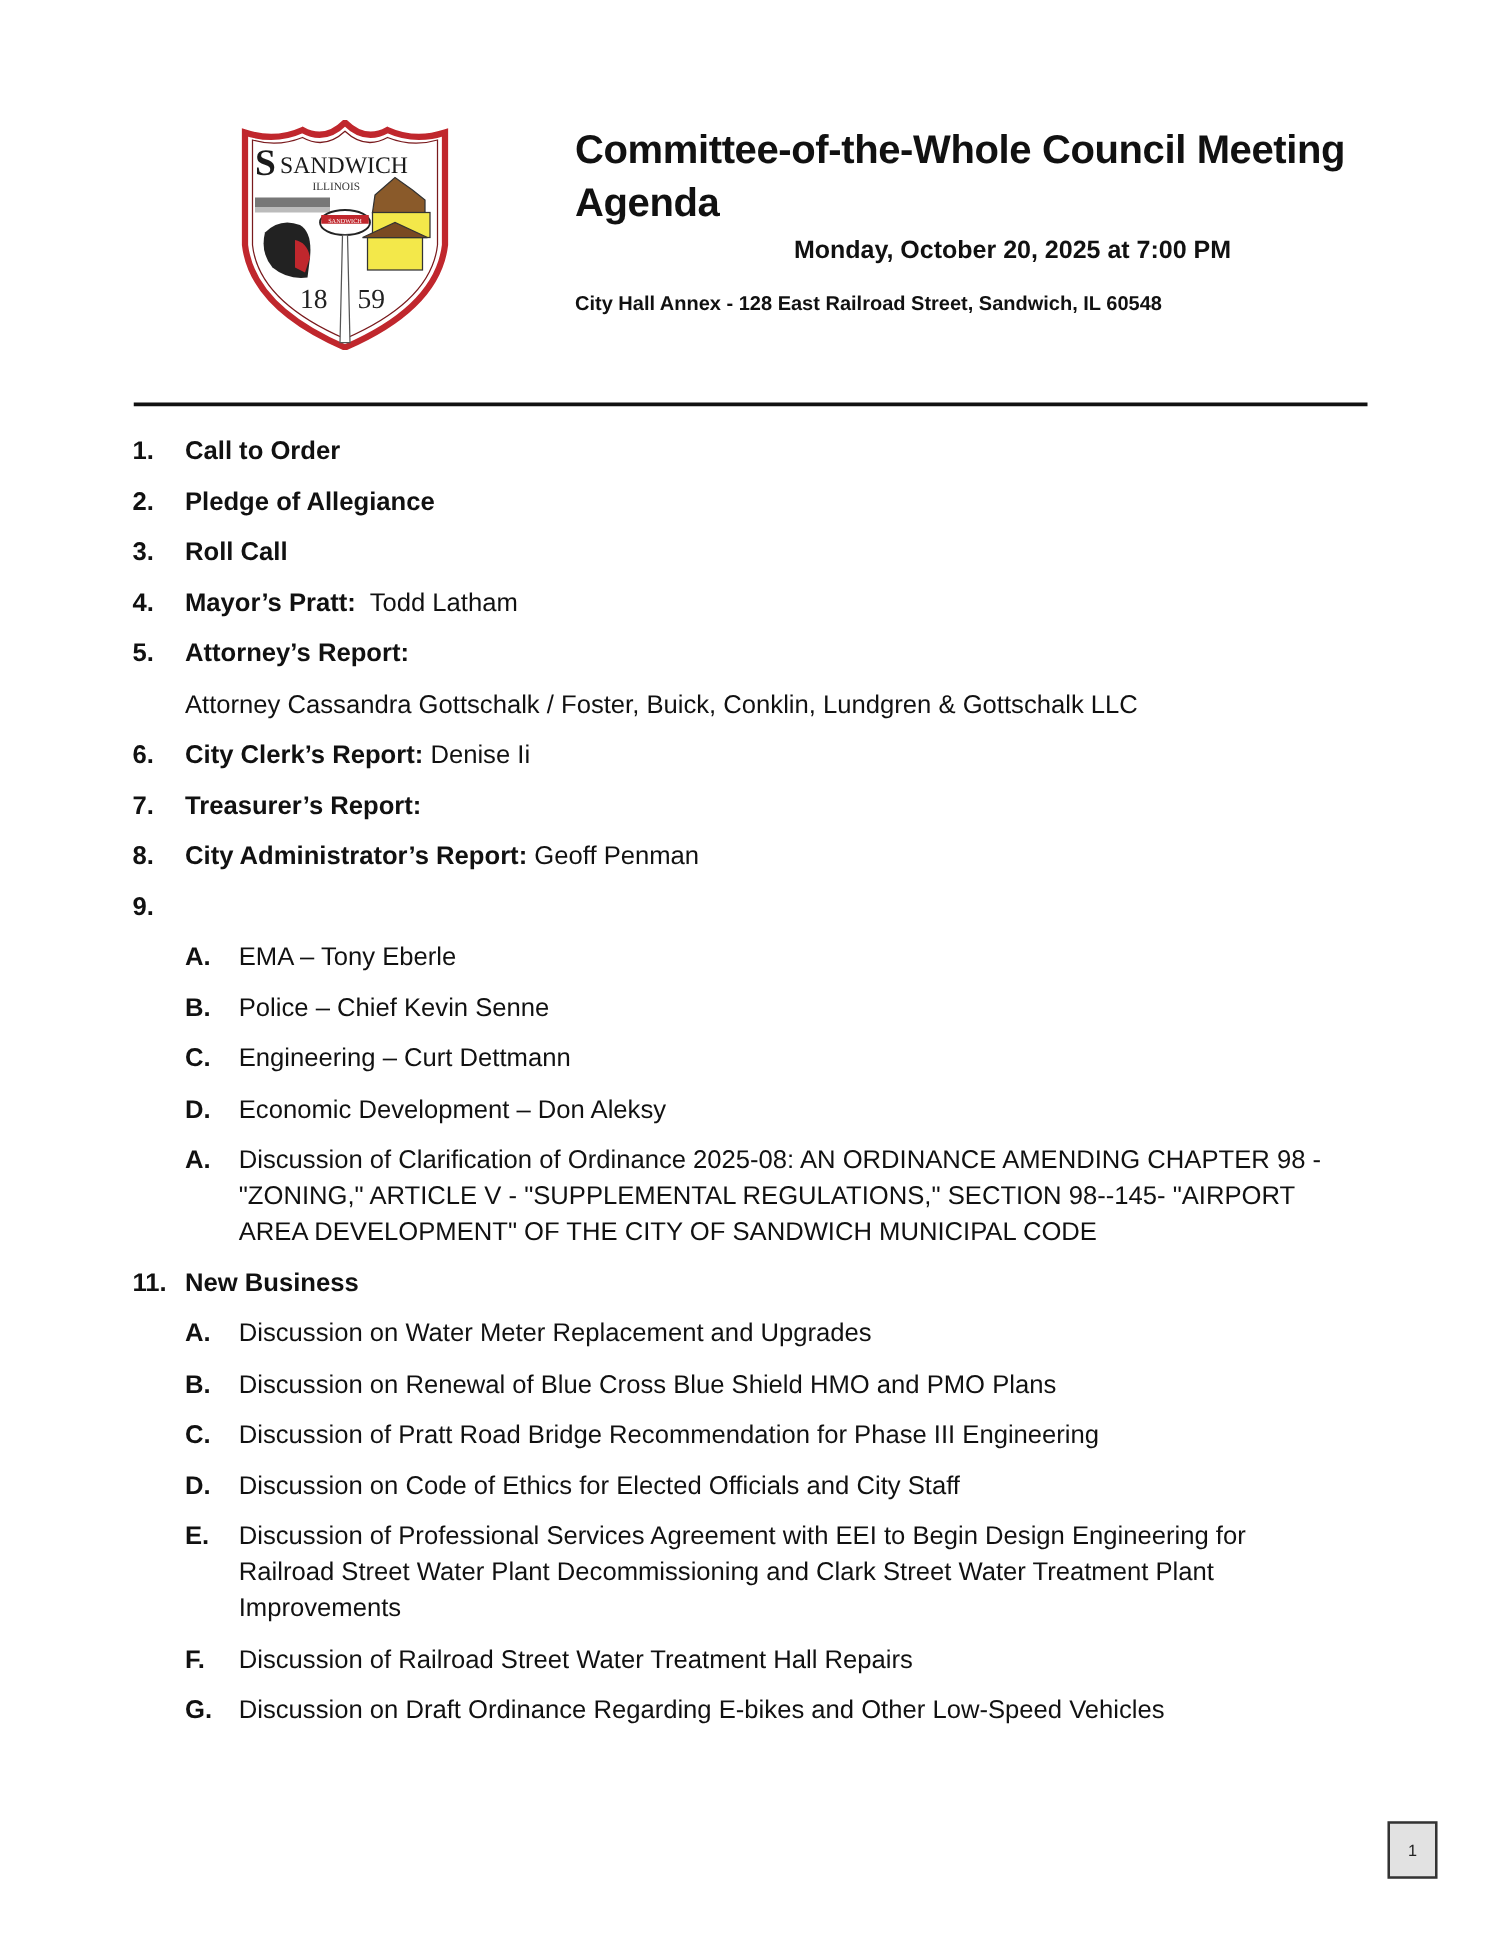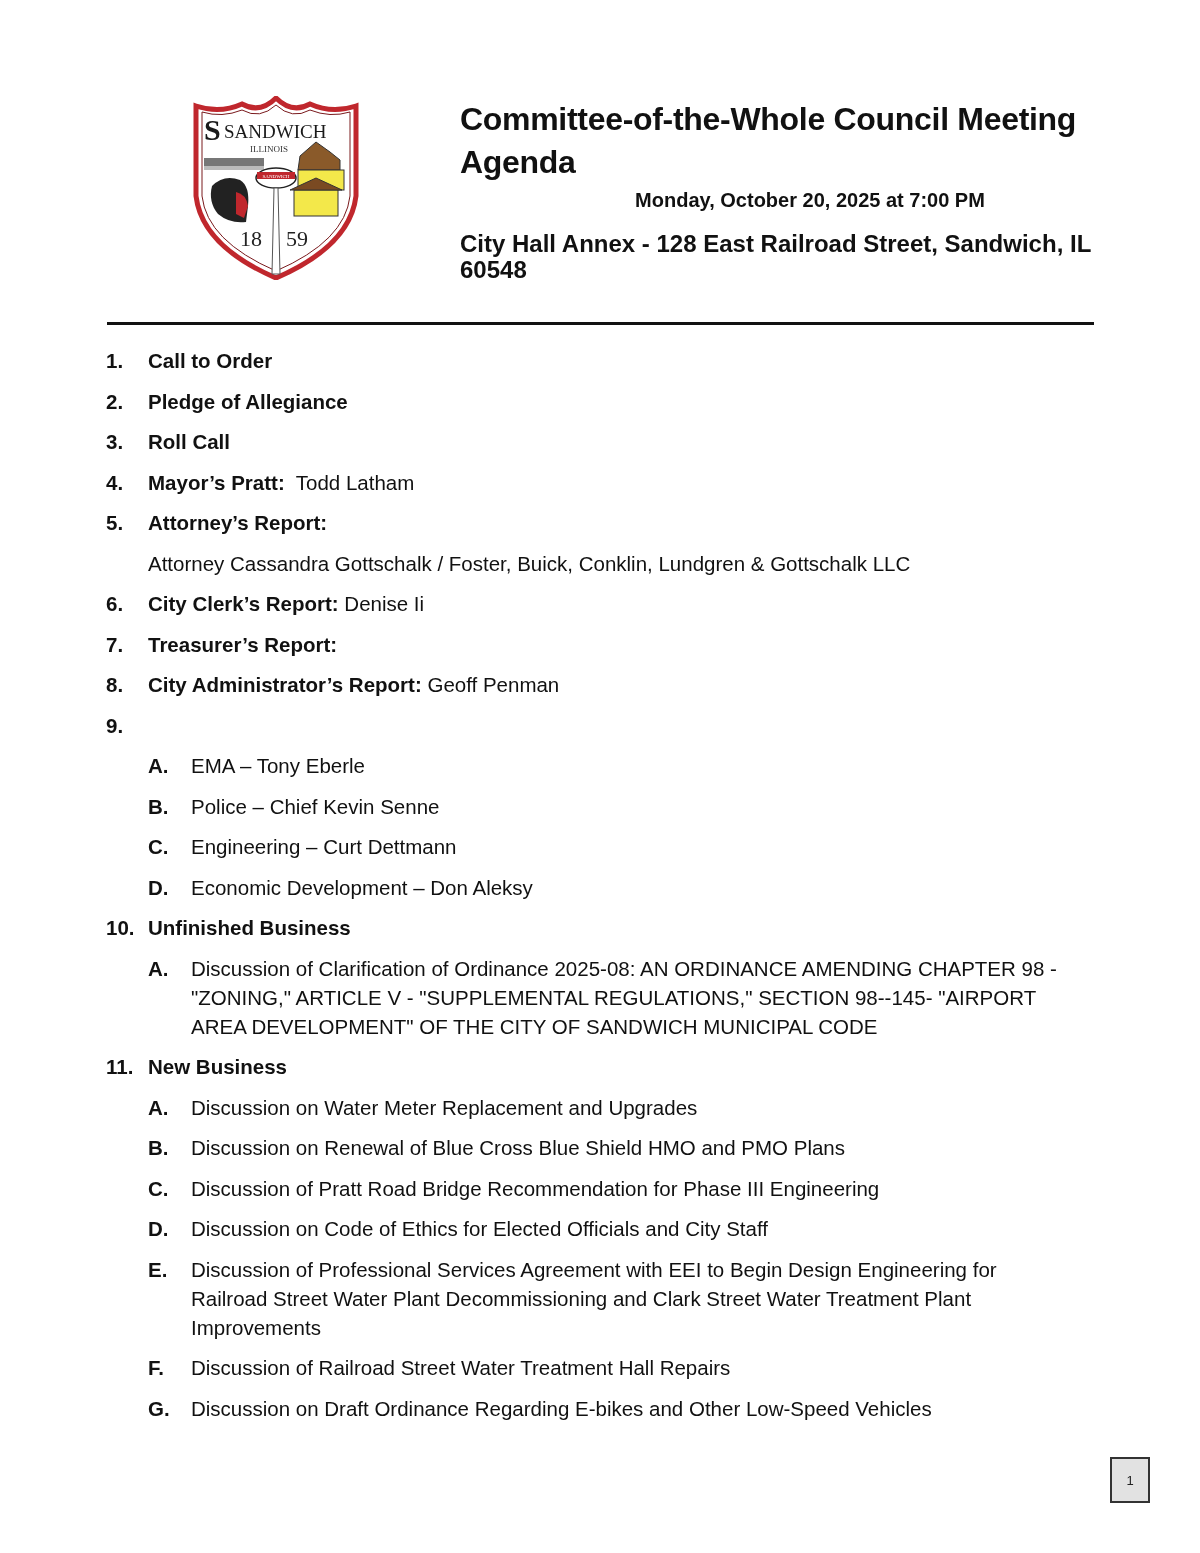--- a/index.html
+++ b/index.html
@@ -10,21 +10,21 @@
     }
     .logo {
       position: absolute; left: 190px; top: 96px; width: 172px; height: 184px;
     }
     .header-text { position: absolute; left: 460px; top: 98px; width: 700px; }
     .title {
       font-size: 32px; font-weight: bold; line-height: 43px; letter-spacing: -0.3px;
       color: #111;
     }
     .datetime { font-size: 20px; font-weight: bold; margin-top: 3px; line-height: 26px; text-align: center; }
-    .location { font-size: 24px; font-weight: bold; margin-top: 18px; line-height: 26px; }
+    .location { font-size: 16px; font-weight: bold; margin-top: 18px; line-height: 26px; }
     .rule {
       position: absolute; left: 107px; top: 322px; width: 987px; height: 3px; background: #111;
     }
     .agenda {
       position: absolute; left: 106px; top: 346px; width: 980px;
       font-size: 20.5px; line-height: 29px;
     }
     .item { display: flex; margin-bottom: 11.5px; }
     .num { width: 42px; font-weight: bold; flex: none; }
     .label { font-weight: bold; }
@@ -120,24 +120,20 @@
     <span class="text">Police – Chief Kevin Senne</span>
   </div>
   <div class="sub">
     <span class="letter">C.</span>
     <span class="text">Engineering – Curt Dettmann</span>
   </div>
   <div class="sub">
     <span class="letter">D.</span>
     <span class="text">Economic Development – Don Aleksy</span>
   </div>
-  <div class="item">
-    <span class="num">10.</span>
-    <span><span class="label">Unfinished Business</span></span>
-  </div>
   <div class="sub">
     <span class="letter">A.</span>
     <span class="text">Discussion of Clarification of Ordinance 2025-08: AN ORDINANCE AMENDING CHAPTER 98 - "ZONING," ARTICLE V - "SUPPLEMENTAL REGULATIONS," SECTION 98--145- "AIRPORT AREA DEVELOPMENT" OF THE CITY OF SANDWICH MUNICIPAL CODE</span>
   </div>
   <div class="item">
     <span class="num">11.</span>
     <span><span class="label">New Business</span></span>
   </div>
   <div class="sub">
     <span class="letter">A.</span>

